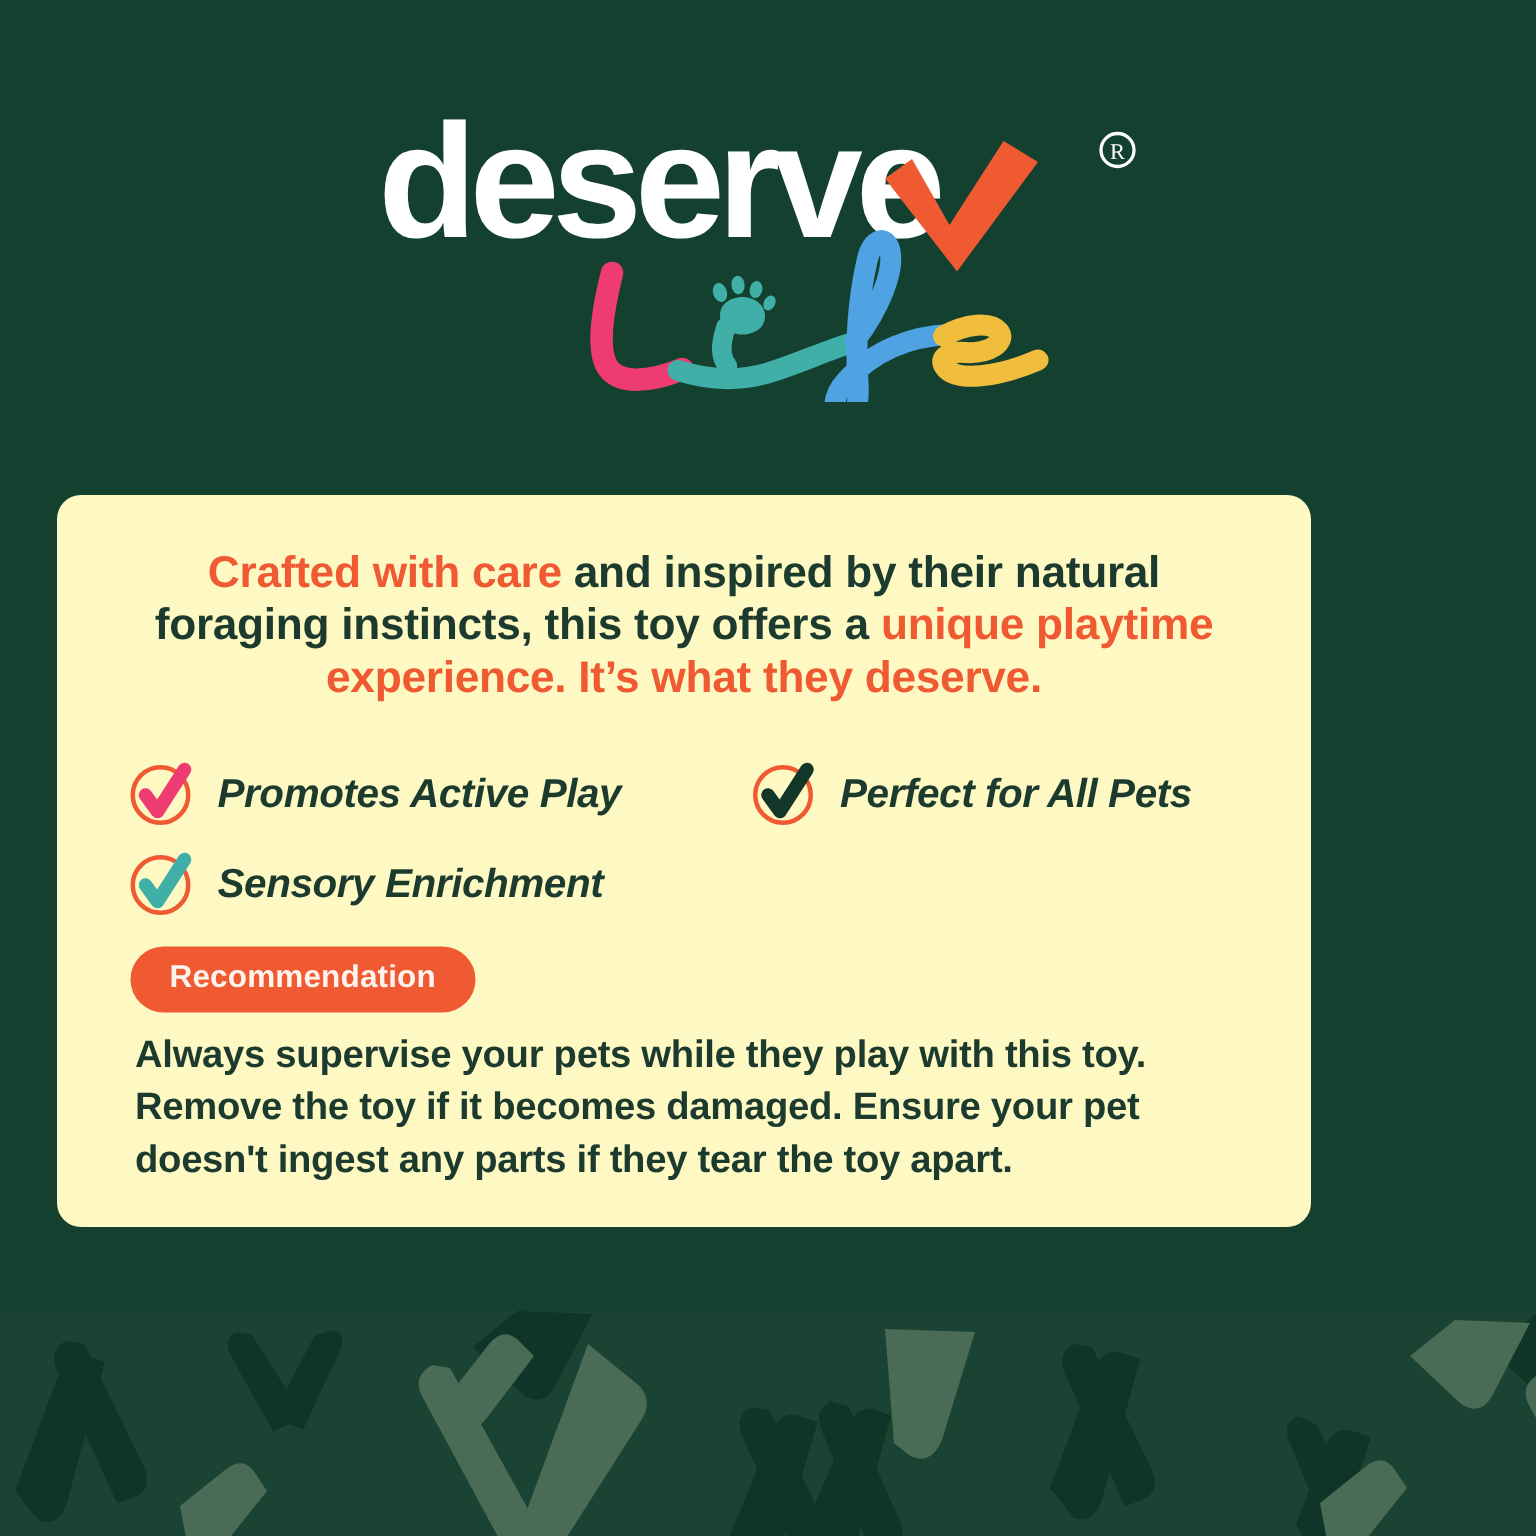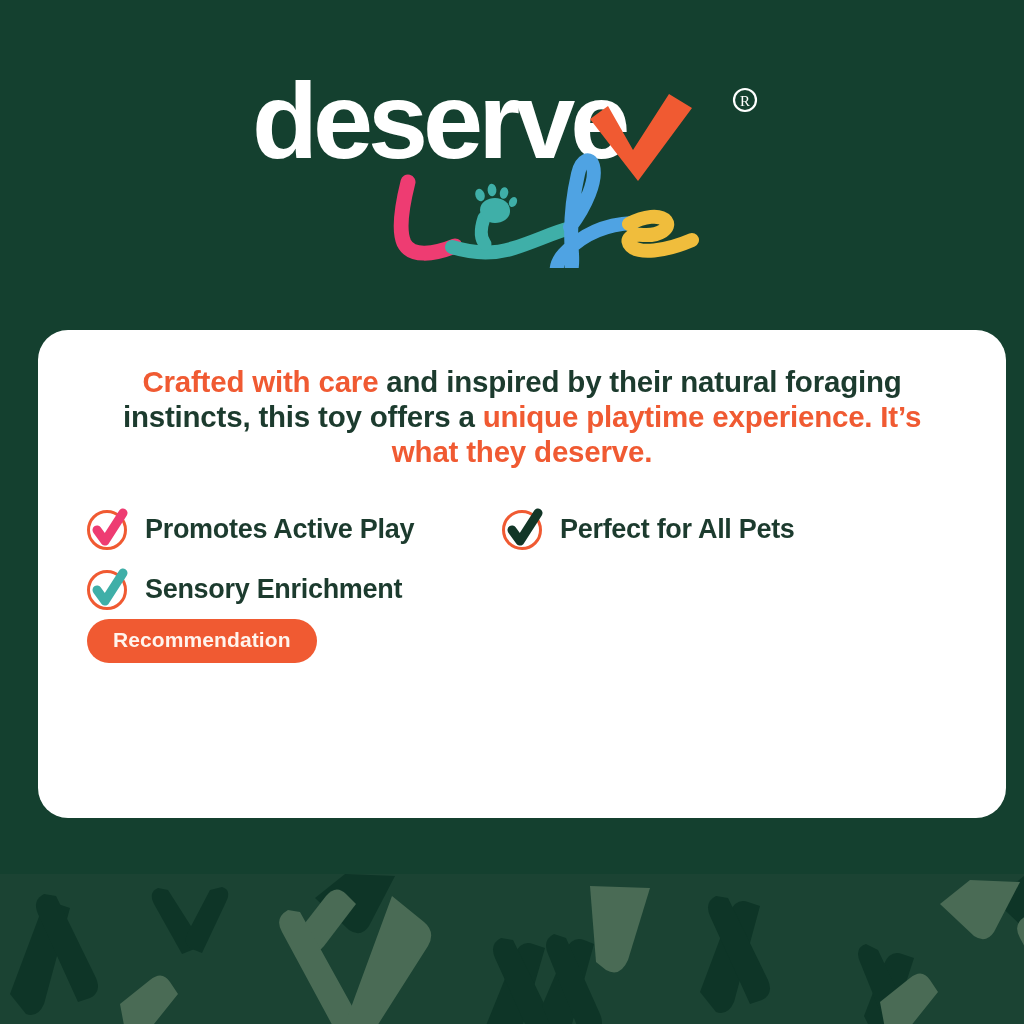--- a/index.html
+++ b/index.html
@@ -35,24 +35,24 @@
     width: 1024px;
     height: 200px;
   }
   .logo-block svg { display: block; margin: 0 auto; }
 
   
   .card {
     position: absolute;
     left: 38px;
     top: 330px;
-    width: 968px;
+    width: 836px;
     height: 488px;
-    background: #ffffff;
-    border-radius: 30px;
+    background: #fef9c3;
+    border-radius: 16px;
     box-sizing: border-box;
     padding: 34px 46px 0 46px;
   }
 
   
   .headline {
     margin: 0;
     text-align: center;
     font-size: 29.5px;
     line-height: 35px;
@@ -79,35 +79,37 @@
   .feature-icon {
     width: 46px;
     height: 46px;
     flex: 0 0 46px;
     position: relative;
   }
   .feature-icon svg { display: block; }
   .feature-label {
     font-size: 27px;
     font-weight: 700;
+    font-style: italic;
     color: #1C3B2E;
     letter-spacing: -0.3px;
     white-space: nowrap;
   }
 
   
   .rec-pill {
     display: inline-block;
     background: #F05A32;
     color: #FFF4ED;
     font-size: 21px;
     font-weight: 700;
     letter-spacing: 0.1px;
     padding: 9px 26px 11px 26px;
     border-radius: 24px;
+    margin-top: 12px;
     margin-left: 3px;
   }
   .rec-body {
     margin: 11px 0 0 6px;
     font-size: 25.5px;
     line-height: 35px;
     font-weight: 700;
     color: #1C3B2E;
     letter-spacing: -0.2px;
   }
@@ -189,20 +191,21 @@
           <circle cx="23" cy="24" r="18.5" fill="none" stroke="#F05A32" stroke-width="3"></circle>
           <path d="M13 24 L21 35 L39 7" fill="none" stroke="#3FAFA8" stroke-width="9" stroke-linecap="round" stroke-linejoin="round"></path>
         </svg>
       </span>
       <span class="feature-label">Sensory Enrichment</span>
     </div>
 
   </div>
 
   <div class="rec-pill">Recommendation</div>
+  <p class="rec-body">Always supervise your pets while they play with this toy. Remove the toy if it becomes damaged. Ensure your pet doesn't ingest any parts if they tear the toy apart.</p>
 
 </div>
 
 <div class="pattern-band">
   <svg width="1024" height="150" viewBox="0 0 1024 150">
     <g fill="#0E3527">
       <path d="M10 120 L40 40 Q46 26 58 30 L70 34 L44 130 Q38 144 26 140 Z"></path>
       <path d="M38 26 L78 108 Q84 122 72 128 L60 132 L20 44 Q14 30 26 24 Z" transform="translate(18,-4)"></path>
       <path d="M168 16 L196 60 Q202 72 192 76 L182 80 L154 30 Q148 18 158 14 Z"></path>
       <path d="M210 16 L188 58 Q182 70 192 75 L202 79 L226 28 Q232 16 222 13 Z"></path>

